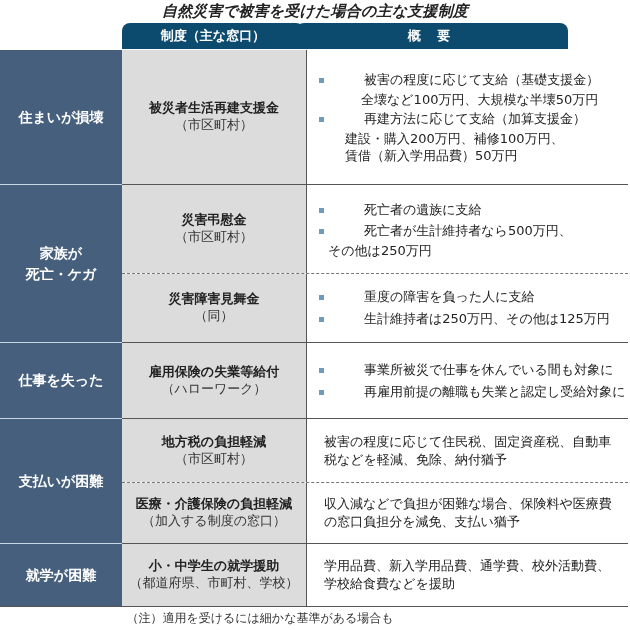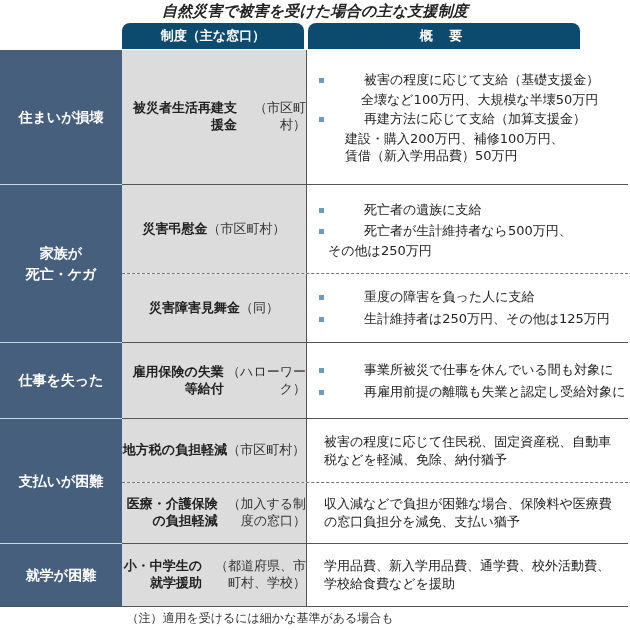--- a/index.html
+++ b/index.html
@@ -4,27 +4,27 @@
 <style>
   html, body { margin:0; padding:0; background:#ffffff; }
   body { width:630px; height:630px; position:relative; overflow:hidden;
          font-family:"DejaVu Sans", sans-serif; color:#222; }
   .title { position:absolute; left:0; top:2px; width:630px; text-align:center;
            font-size:15px; font-weight:bold; color:#222; letter-spacing:0.2px;font-style:italic; }
   .hdr { position:absolute; top:23px; height:26px; background:#0c4a6e; color:#fff;
          border-radius:8px 8px 0 0; font-size:13px; font-weight:bold;
          display:flex; align-items:center; justify-content:center; }
   .hdr.h1 { left:122px; width:182px; }
-  .hdr.h2 { left:308px; width:272px; letter-spacing:6px; }
+  .hdr.h2 { left:296px; width:272px; letter-spacing:6px; }
   .row { position:absolute; left:0; width:628px; }
   .cat { position:absolute; left:0; top:0; bottom:0; width:122px; background:#455f7c;
          color:#fff; font-weight:bold; font-size:14px; display:flex; align-items:center;
          justify-content:center; text-align:center; line-height:1.45; }
   .inst { position:absolute; left:122px; width:184px; background:#dcdcdc;
-          display:flex; flex-direction:row; align-items:center; justify-content:center;
+          display:flex; flex-direction:column; align-items:center; justify-content:center;
           text-align:right; font-size:13px; line-height:1.3; border-right:1px solid #555; }
   .inst .nm { font-weight:bold; color:#222; }
   .inst .of { color:#333; }
   .desc { position:absolute; left:307px; width:321px; background:#fff;
           display:flex; flex-direction:column; justify-content:center;
           font-size:13px; line-height:1.35; padding-left:12px; box-sizing:border-box; }
   .bl { display:flex; margin:2px 0;gap:36px; }
   .bl .dot { width:5px; height:5px; background:#6e9bbd; margin:7px 4px 0 0; flex:none; }
   .sub { padding-left:42px; }
   .sub2 { padding-left:9px; }

